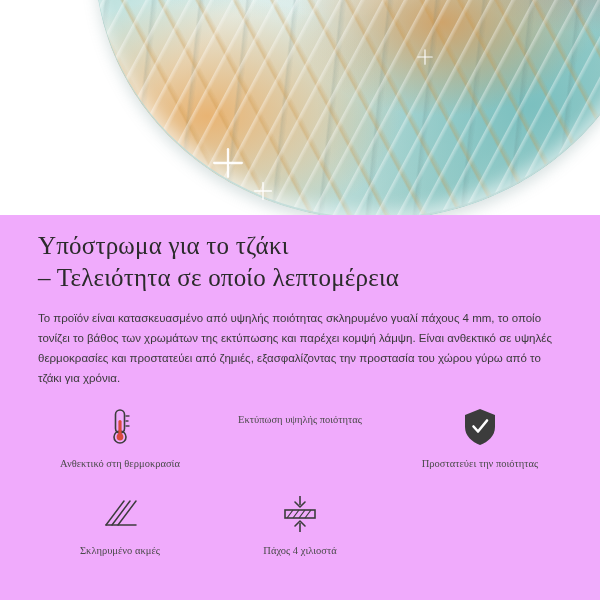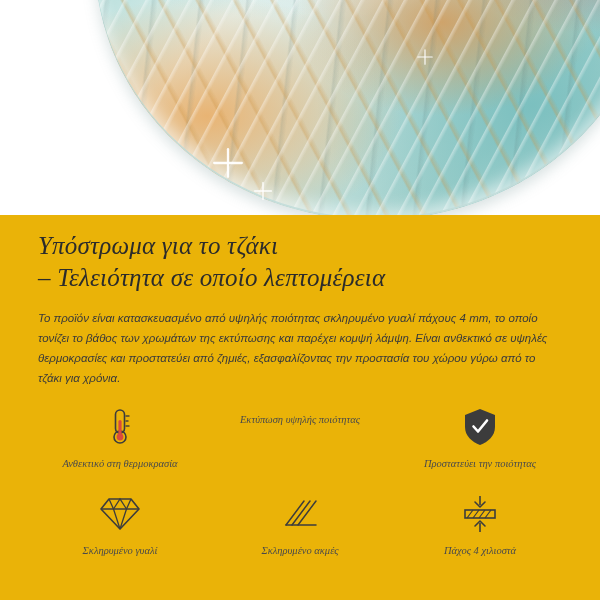--- a/index.html
+++ b/index.html
@@ -10,23 +10,22 @@
     width: 600px;
     height: 600px;
     overflow: hidden;
     font-family: "Liberation Sans", sans-serif;
     background: #ffffff;
   }
   .page {
     position: relative;
     width: 600px;
     height: 600px;
-    background: #eab308;
-    overflow: hidden;
-    font-style: italic;
+    background: #f0abfc;
+    overflow: hidden;
   }
 
   
   .hero {
     position: absolute;
     top: 0;
     left: 0;
     width: 600px;
     height: 215px;
     overflow: hidden;
@@ -199,32 +198,20 @@
     <div class="feature">
       <div class="feature-icon">
         <svg width="38" height="42" viewBox="0 0 38 42">
           <path d="M19 3 L34 9 V21 C34 30 27 36 19 39 C11 36 4 30 4 21 V9 Z" fill="#3c3c3c"></path>
           <path d="M12.5 20.5 L17 25.5 L26 14.5" fill="none" stroke="#ffffff" stroke-width="2.6" stroke-linecap="round" stroke-linejoin="round"></path>
         </svg>
       </div>
       <div class="feature-label">Προστατεύει την ποιότητας</div>
     </div>
 
-    <div class="feature">
-      <div class="feature-icon">
-        <svg width="42" height="38" viewBox="0 0 42 38">
-          <path d="M10 4 H32 L40 14 L21 34 L2 14 Z" fill="none" stroke="#3c3c3c" stroke-width="1.6" stroke-linejoin="round"></path>
-          <path d="M2 14 H40" stroke="#3c3c3c" stroke-width="1.3"></path>
-          <path d="M10 4 L14.5 14 L21 34" fill="none" stroke="#3c3c3c" stroke-width="1.3"></path>
-          <path d="M32 4 L27.5 14 L21 34" fill="none" stroke="#3c3c3c" stroke-width="1.3"></path>
-          <path d="M14.5 14 L21 4 L27.5 14" fill="none" stroke="#3c3c3c" stroke-width="1.3"></path>
-        </svg>
-      </div>
-      <div class="feature-label">Σκληρυμένο γυαλί</div>
-    </div>
 
     <div class="feature">
       <div class="feature-icon">
         <svg width="40" height="38" viewBox="0 0 40 38">
           <path d="M6 30 L24 6" stroke="#3c3c3c" stroke-width="1.5" stroke-linecap="round"></path>
           <path d="M12 30 L30 6" stroke="#3c3c3c" stroke-width="1.5" stroke-linecap="round"></path>
           <path d="M18 30 L36 6" stroke="#3c3c3c" stroke-width="1.5" stroke-linecap="round"></path>
           <path d="M6 30 H36" stroke="#3c3c3c" stroke-width="1.5" stroke-linecap="round"></path>
         </svg>
       </div>

